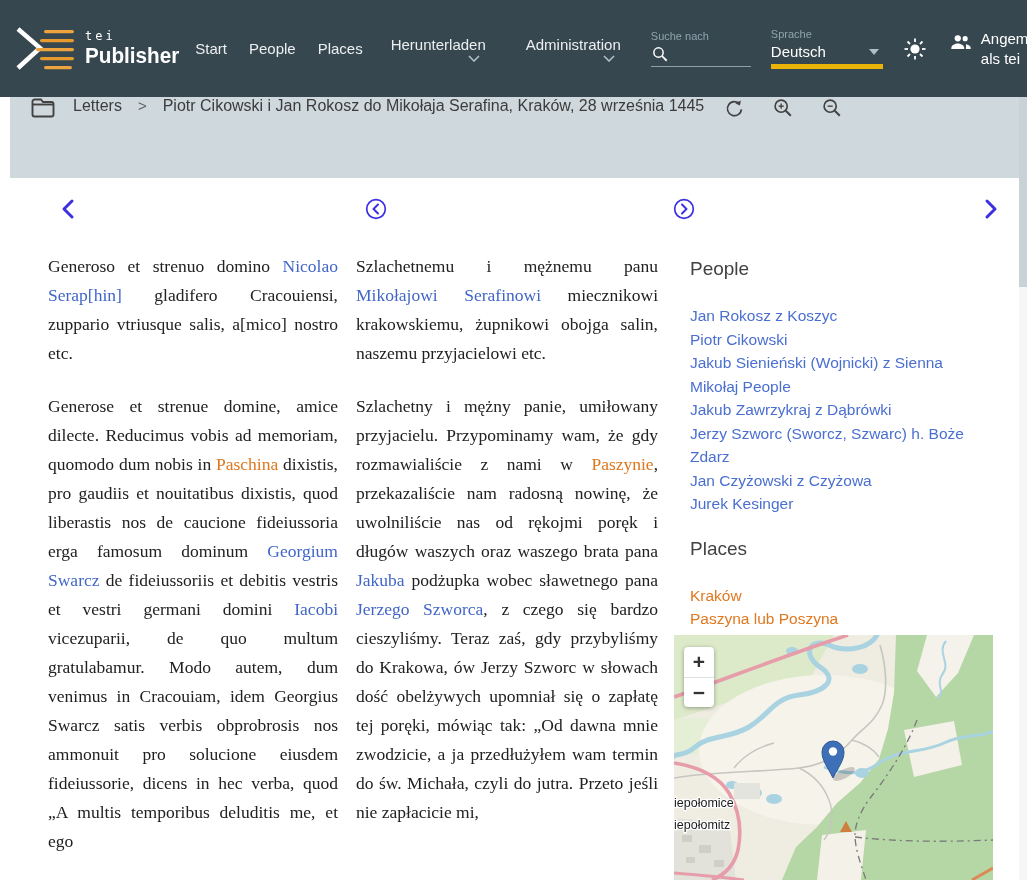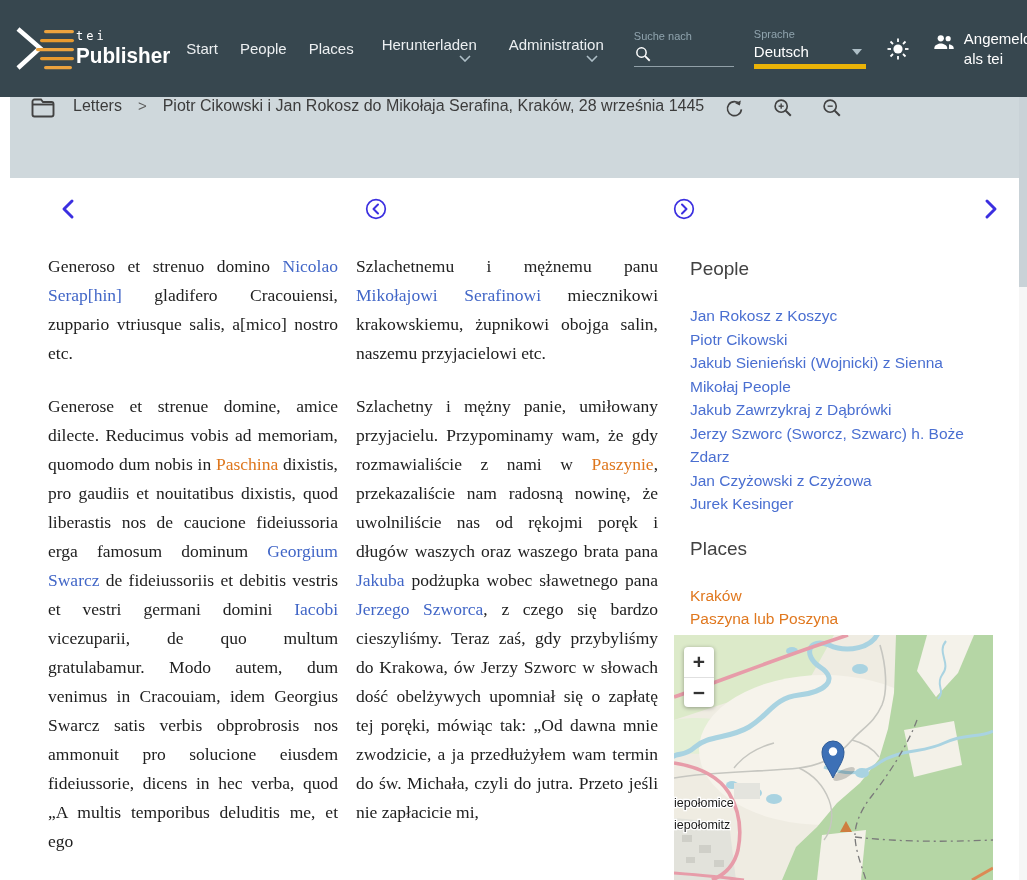--- a/index.html
+++ b/index.html
@@ -2,21 +2,21 @@
 <html><head>
 <meta charset="utf-8">
 <style>
   html,body{margin:0;padding:0;background:#fff;}
   .screen{position:relative;width:1027px;height:880px;overflow:hidden;background:#fff;
           font-family:"Liberation Sans","DejaVu Sans",sans-serif;}
 
   
   .topbar{position:absolute;top:0;left:0;width:1027px;height:97px;background:#37474F;
           display:flex;align-items:center;color:#fff;box-sizing:border-box;}
-  .logo{display:flex;align-items:center;margin-left:14px;}
+  .logo{display:flex;align-items:center;margin-left:14px;gap:9px;}
   .logo-text{display:flex;flex-direction:column;line-height:1;}
   .logo-tei{font-family:"DejaVu Sans Mono",monospace;font-size:12px;letter-spacing:3px;color:#fff;margin-bottom:3px;}
   .logo-pub{font-size:22px;font-weight:bold;color:#fff;transform:scaleX(.94);transform-origin:left;}
   .nav-menu{display:flex;gap:18px;margin-left:8px;font-size:15px;color:#ECEFF1;}
   .nav-item{cursor:pointer;padding:4px 2px;}
   .nav-drop{display:flex;flex-direction:column;align-items:flex-end;margin-left:26px;font-size:15px;color:#ECEFF1;cursor:pointer;}
   .nav-drop .caret{margin-top:2px;margin-right:6px;}
   .fld{display:flex;flex-direction:column;margin-left:30px;}
   .fld-label{font-size:11px;color:#90A4AE;margin-bottom:3px;}
   .search-row{display:flex;align-items:flex-end;border-bottom:1px solid rgba(176,190,197,.75);width:100px;padding-bottom:3px;}
@@ -98,21 +98,21 @@
       <span class="nav-item">People</span>
       <span class="nav-item">Places</span>
     </nav>
 
     <div class="nav-drop">
       <span>Herunterladen</span>
       <svg class="caret" width="12" height="7" viewBox="0 0 12 7">
         <polyline points="1,1 6,6 11,1" fill="none" stroke="#AEBFC7" stroke-width="1.6"></polyline>
       </svg>
     </div>
-    <div class="nav-drop" style="margin-left:32px;justify-content:space-between;">
+    <div class="nav-drop" style="margin-left:40px;justify-content:space-between;">
       <span>Administration</span>
       <svg class="caret" width="12" height="7" viewBox="0 0 12 7">
         <polyline points="1,1 6,6 11,1" fill="none" stroke="#AEBFC7" stroke-width="1.6"></polyline>
       </svg>
     </div>
 
     <div class="fld">
       <span class="fld-label">Suche nach</span>
       <div class="search-row">
         <svg width="18" height="18" viewBox="0 0 24 24">

